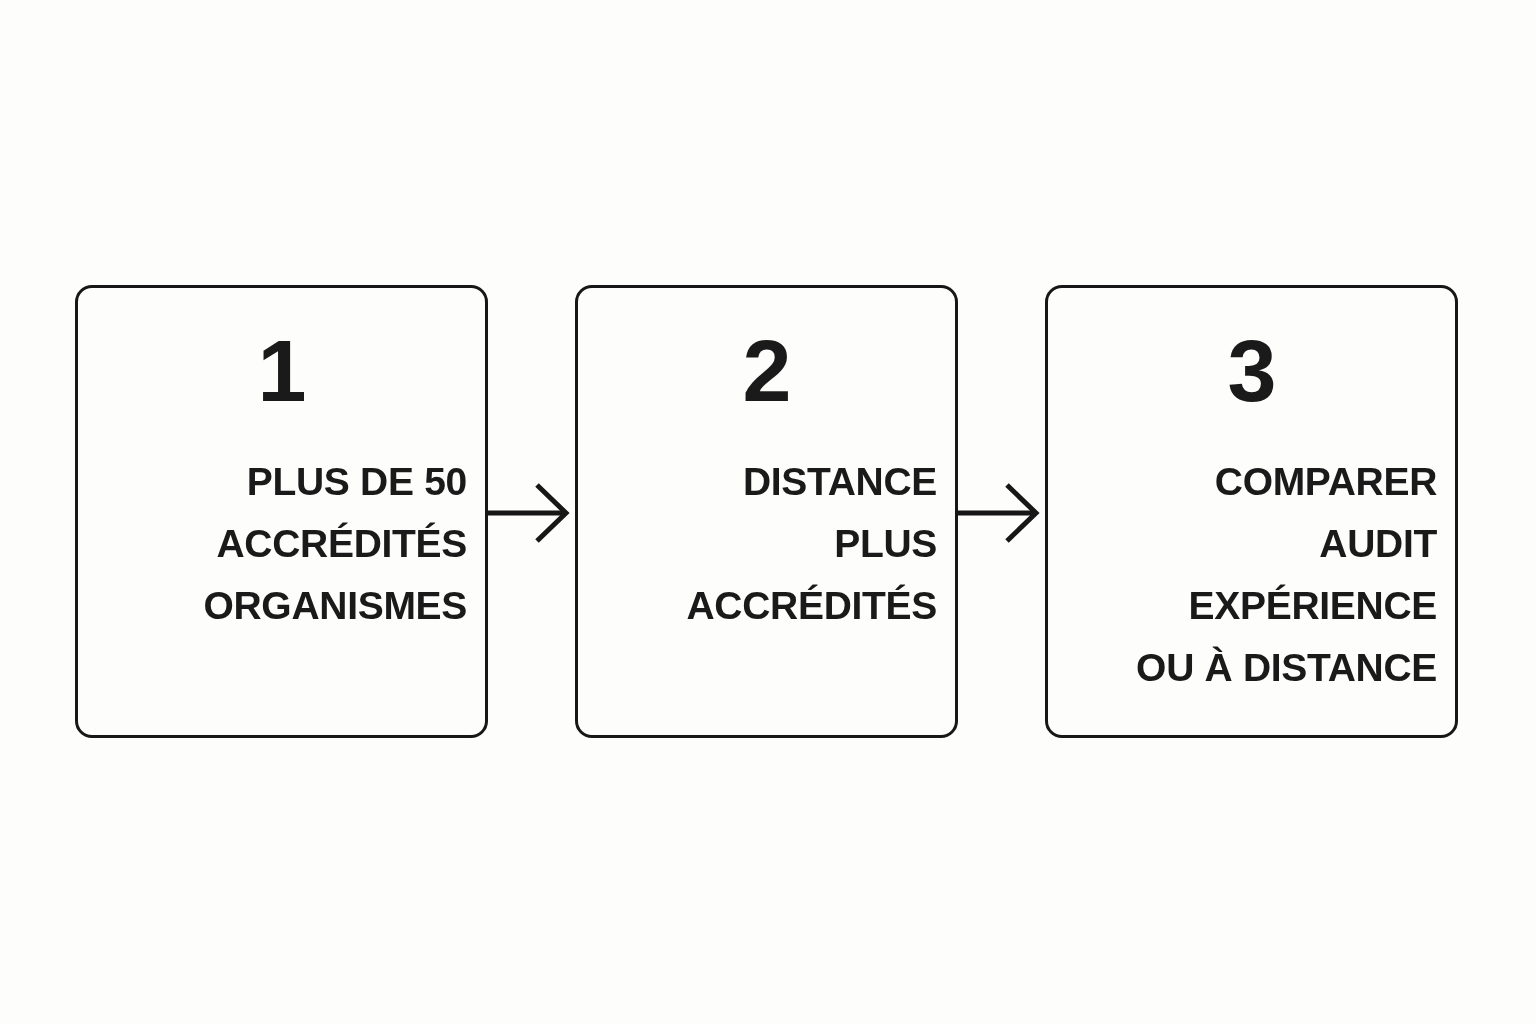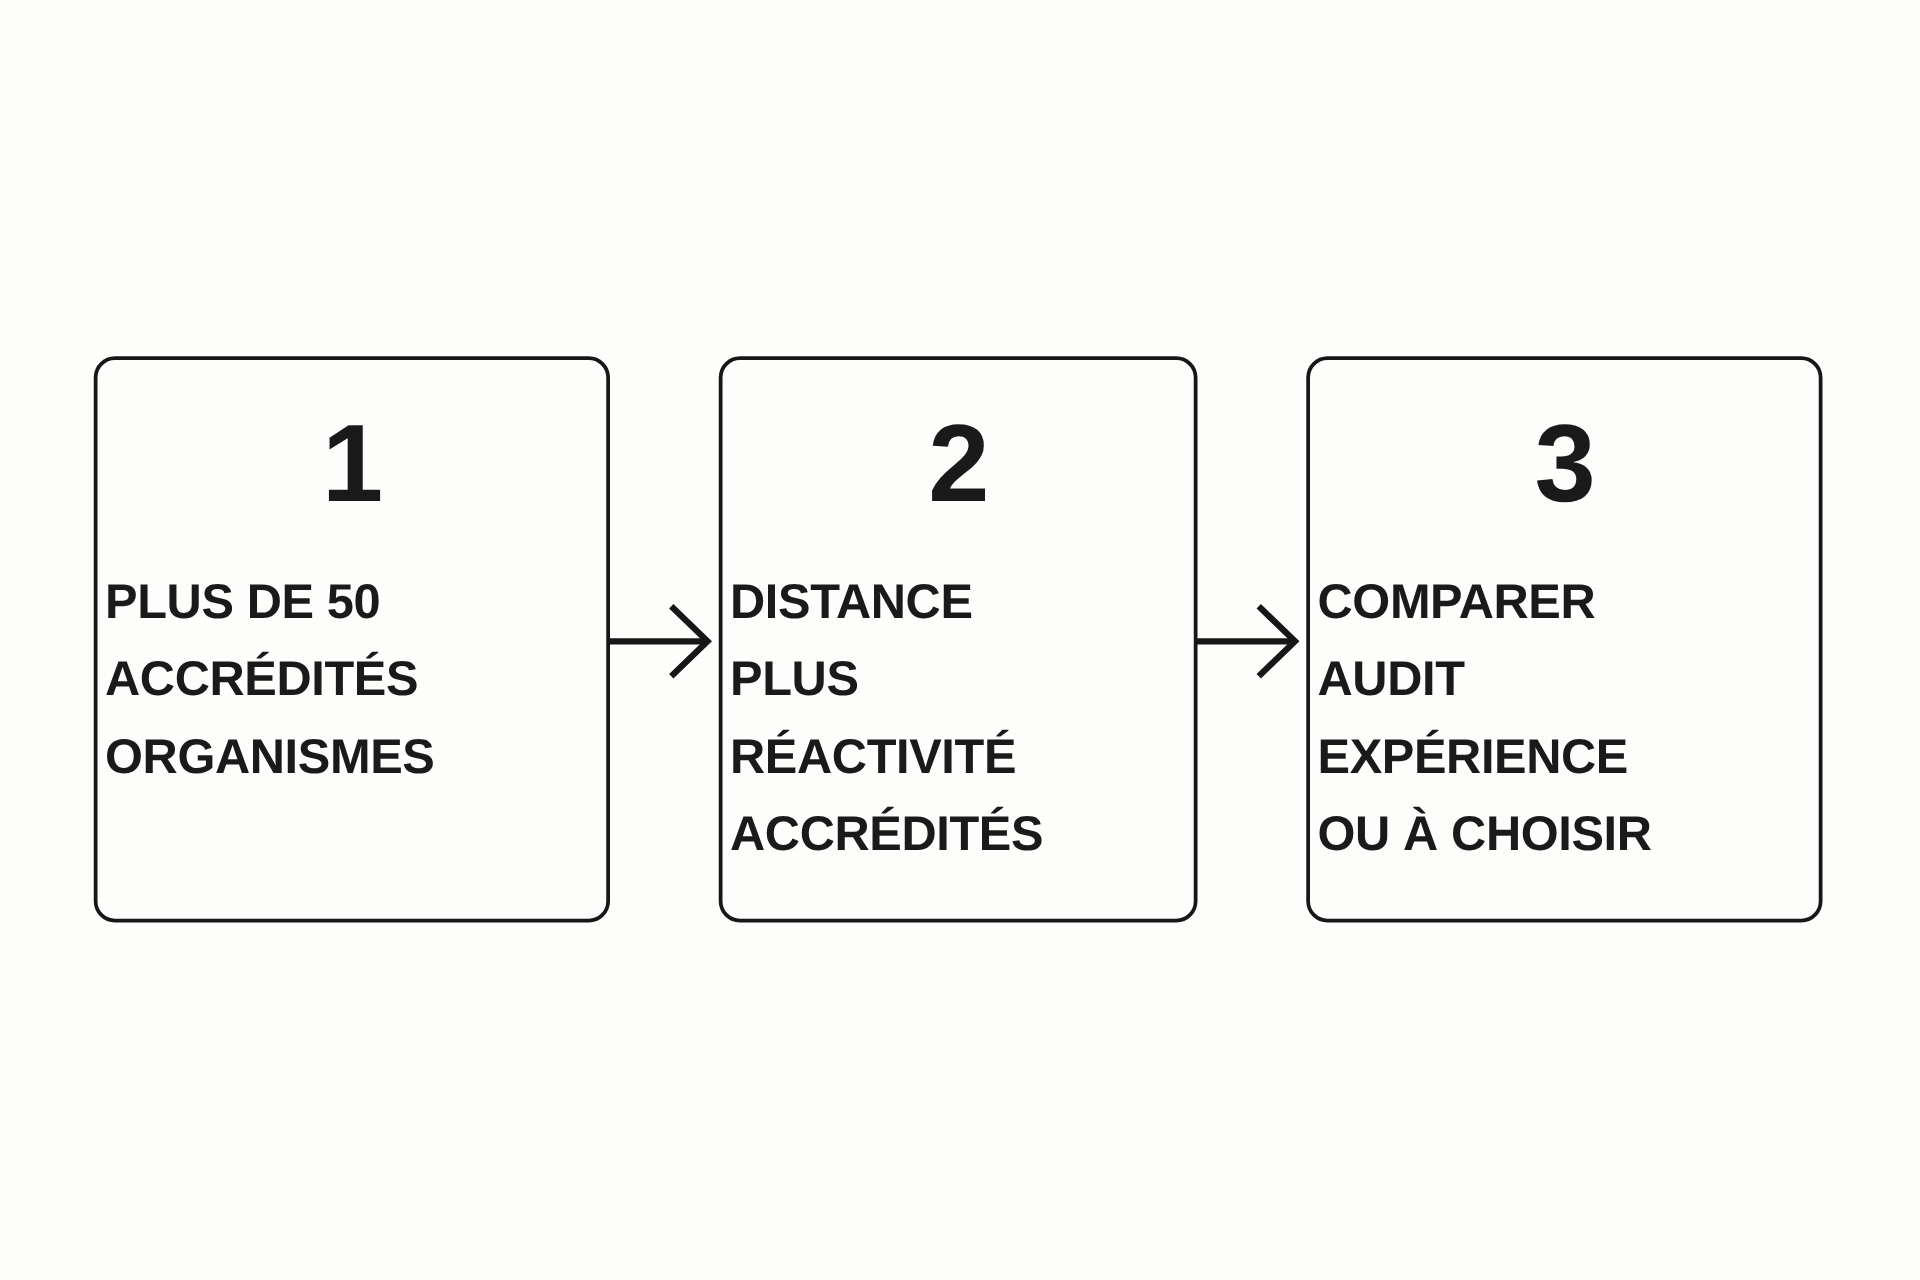--- a/index.html
+++ b/index.html
@@ -43,22 +43,22 @@
     font-size: 88px;
     font-weight: bold;
     line-height: 1;
     margin-top: 39px;
     letter-spacing: -1px;
   }
 
   .step-lines {
     margin-top: 36px;
     width: 100%;
-    text-align: left;
-    padding: 0 6px;
+    text-align: right;
+    padding: 0 18px;
     box-sizing: border-box;
   }
 
   .step-line {
     color: #1a1a1a;
     font-size: 39px;
     font-weight: bold;
     line-height: 62px;
     white-space: nowrap;
     letter-spacing: -0.3px;
@@ -94,35 +94,34 @@
       <path d="M2 35 L80 35" stroke="#171717" stroke-width="5" fill="none" stroke-linecap="butt"></path>
       <path d="M52 7 L81 35 L52 63" stroke="#171717" stroke-width="5" fill="none" stroke-linecap="butt" stroke-linejoin="miter"></path>
     </svg>
   </div>
 
   <div class="step-box step-2">
     <div class="step-number">2</div>
     <div class="step-lines">
       <div class="step-line">DISTANCE</div>
       <div class="step-line">PLUS</div>
-      <div class="step-line">RÉACTIVITÉ</div>
       <div class="step-line">ACCRÉDITÉS</div>
     </div>
   </div>
 
   <div class="connector connector-2">
     <svg width="88" height="70" viewBox="0 0 88 70">
       <path d="M2 35 L80 35" stroke="#171717" stroke-width="5" fill="none" stroke-linecap="butt"></path>
       <path d="M52 7 L81 35 L52 63" stroke="#171717" stroke-width="5" fill="none" stroke-linecap="butt" stroke-linejoin="miter"></path>
     </svg>
   </div>
 
   <div class="step-box step-3">
     <div class="step-number">3</div>
     <div class="step-lines">
       <div class="step-line">COMPARER</div>
       <div class="step-line">AUDIT</div>
       <div class="step-line">EXPÉRIENCE</div>
-      <div class="step-line">OU À CHOISIR</div>
+      <div class="step-line">OU À DISTANCE</div>
     </div>
   </div>
 
 </div>
 
 </body></html>

